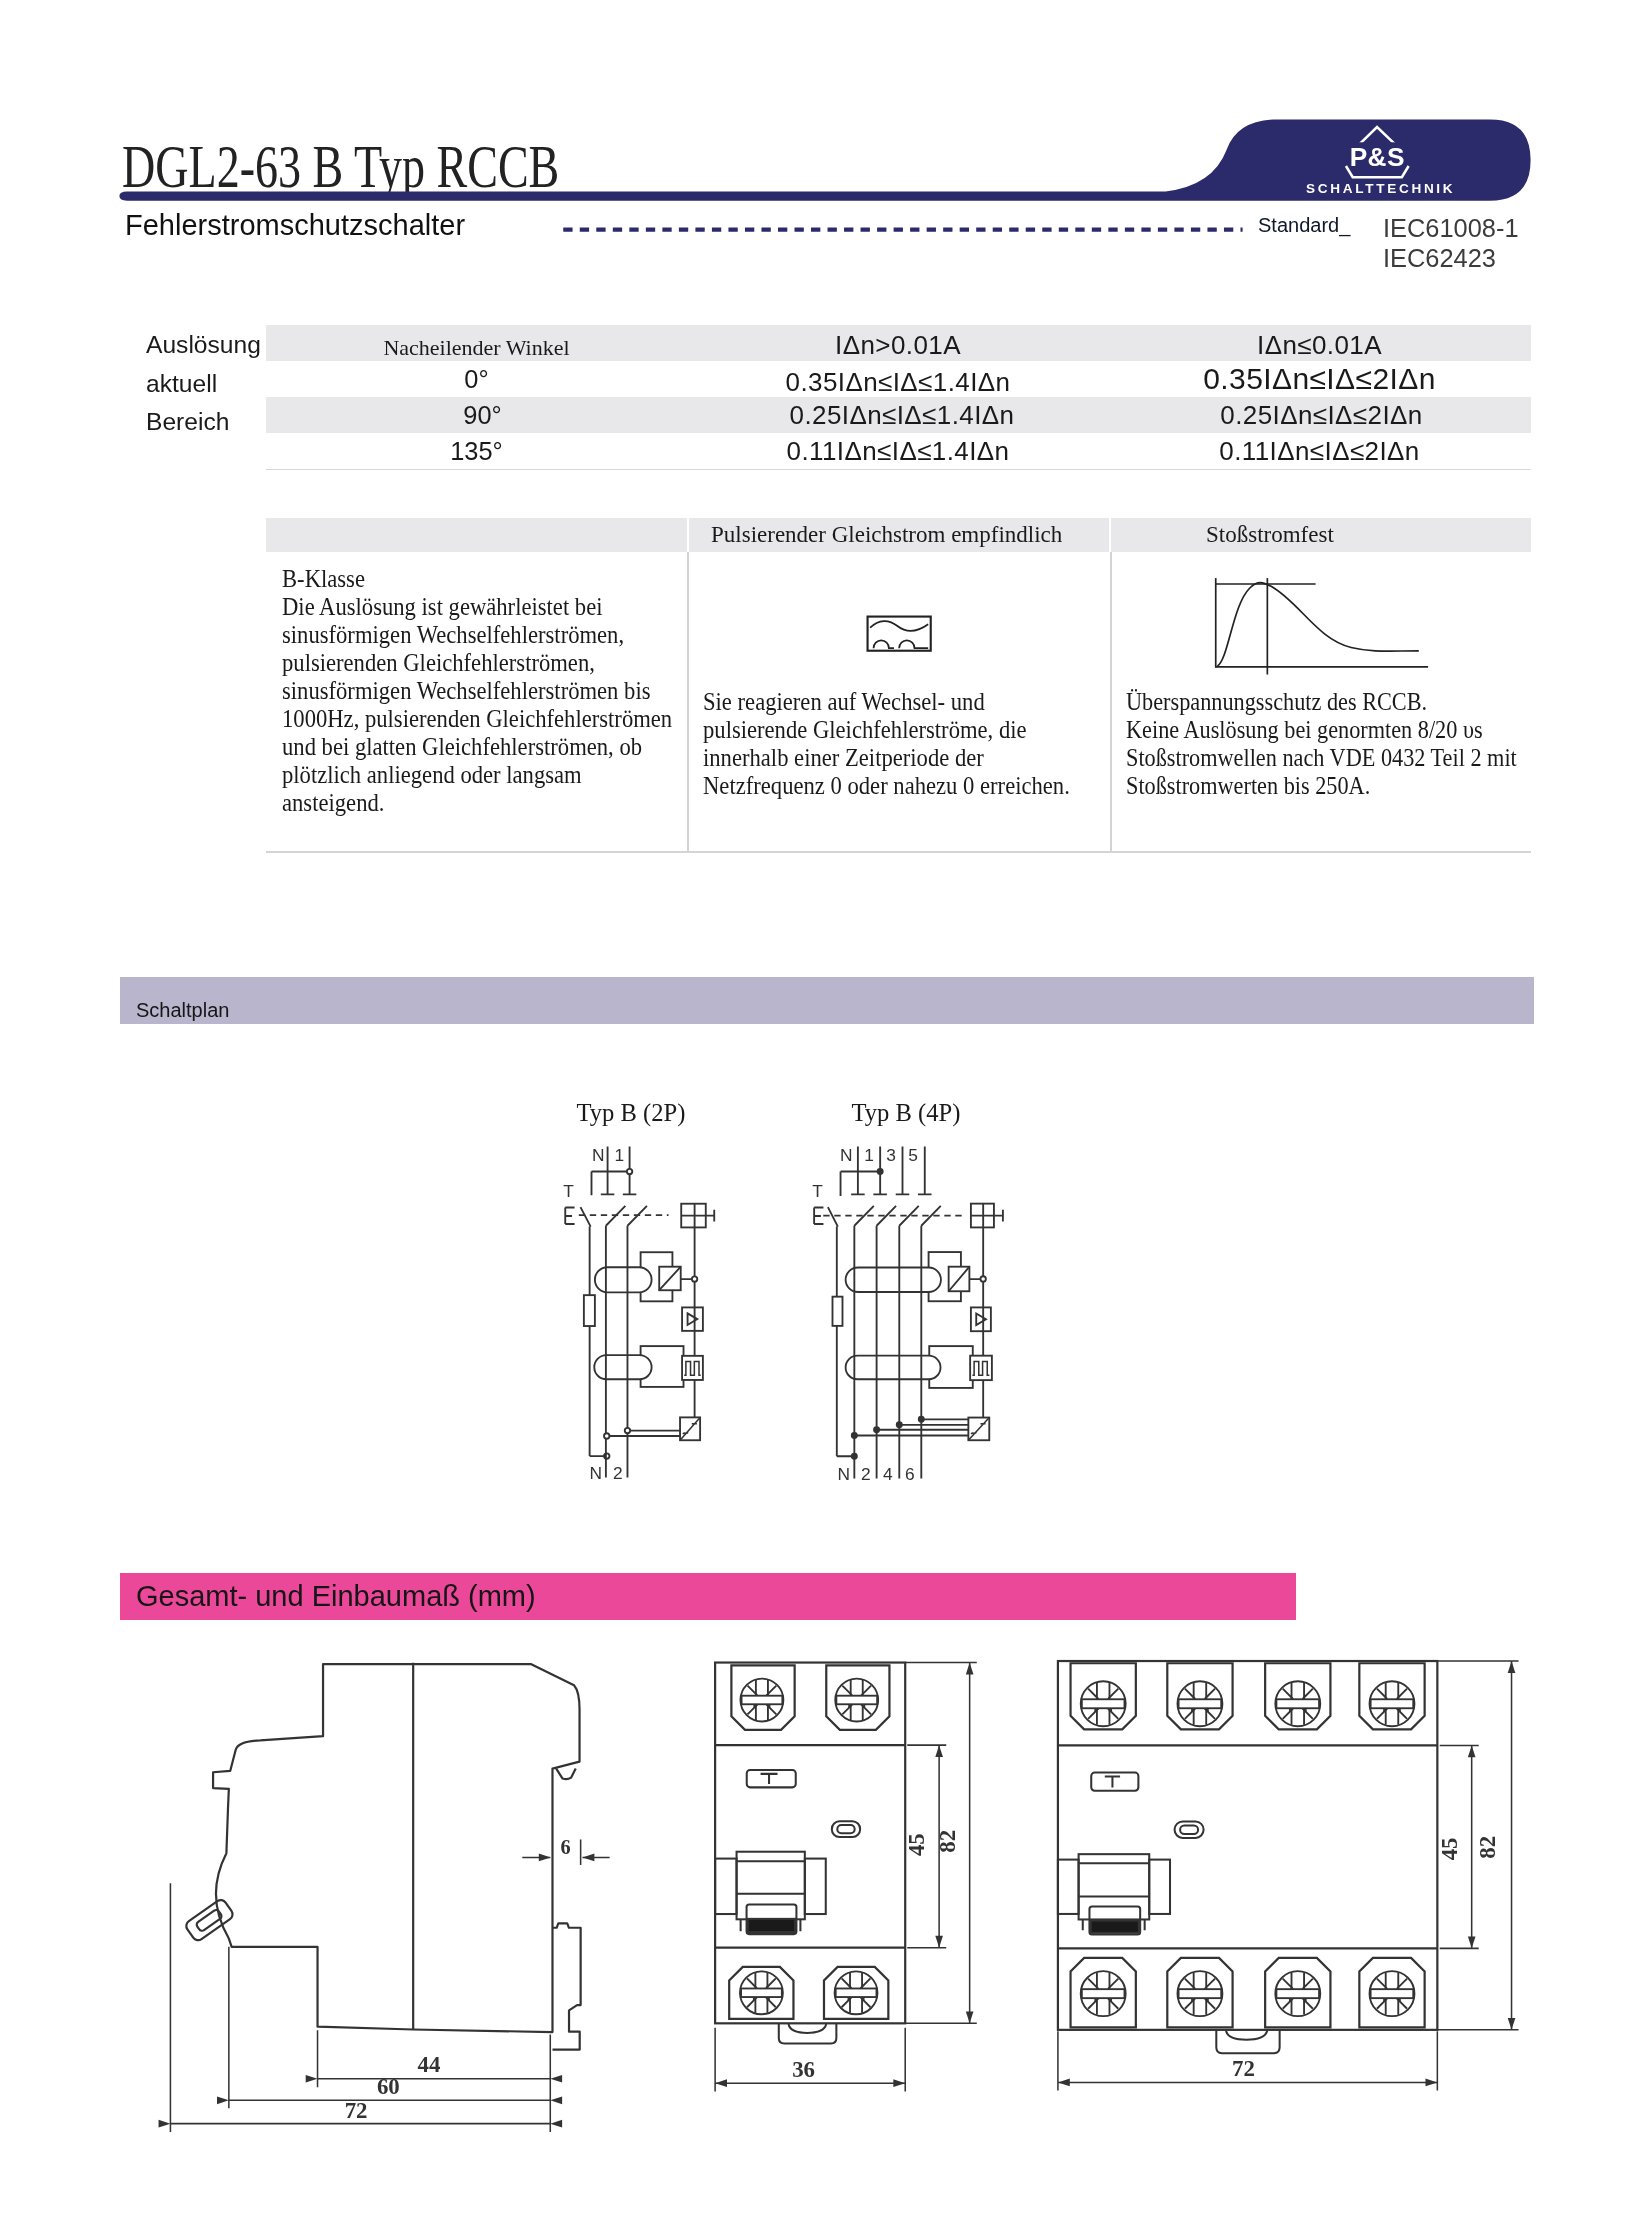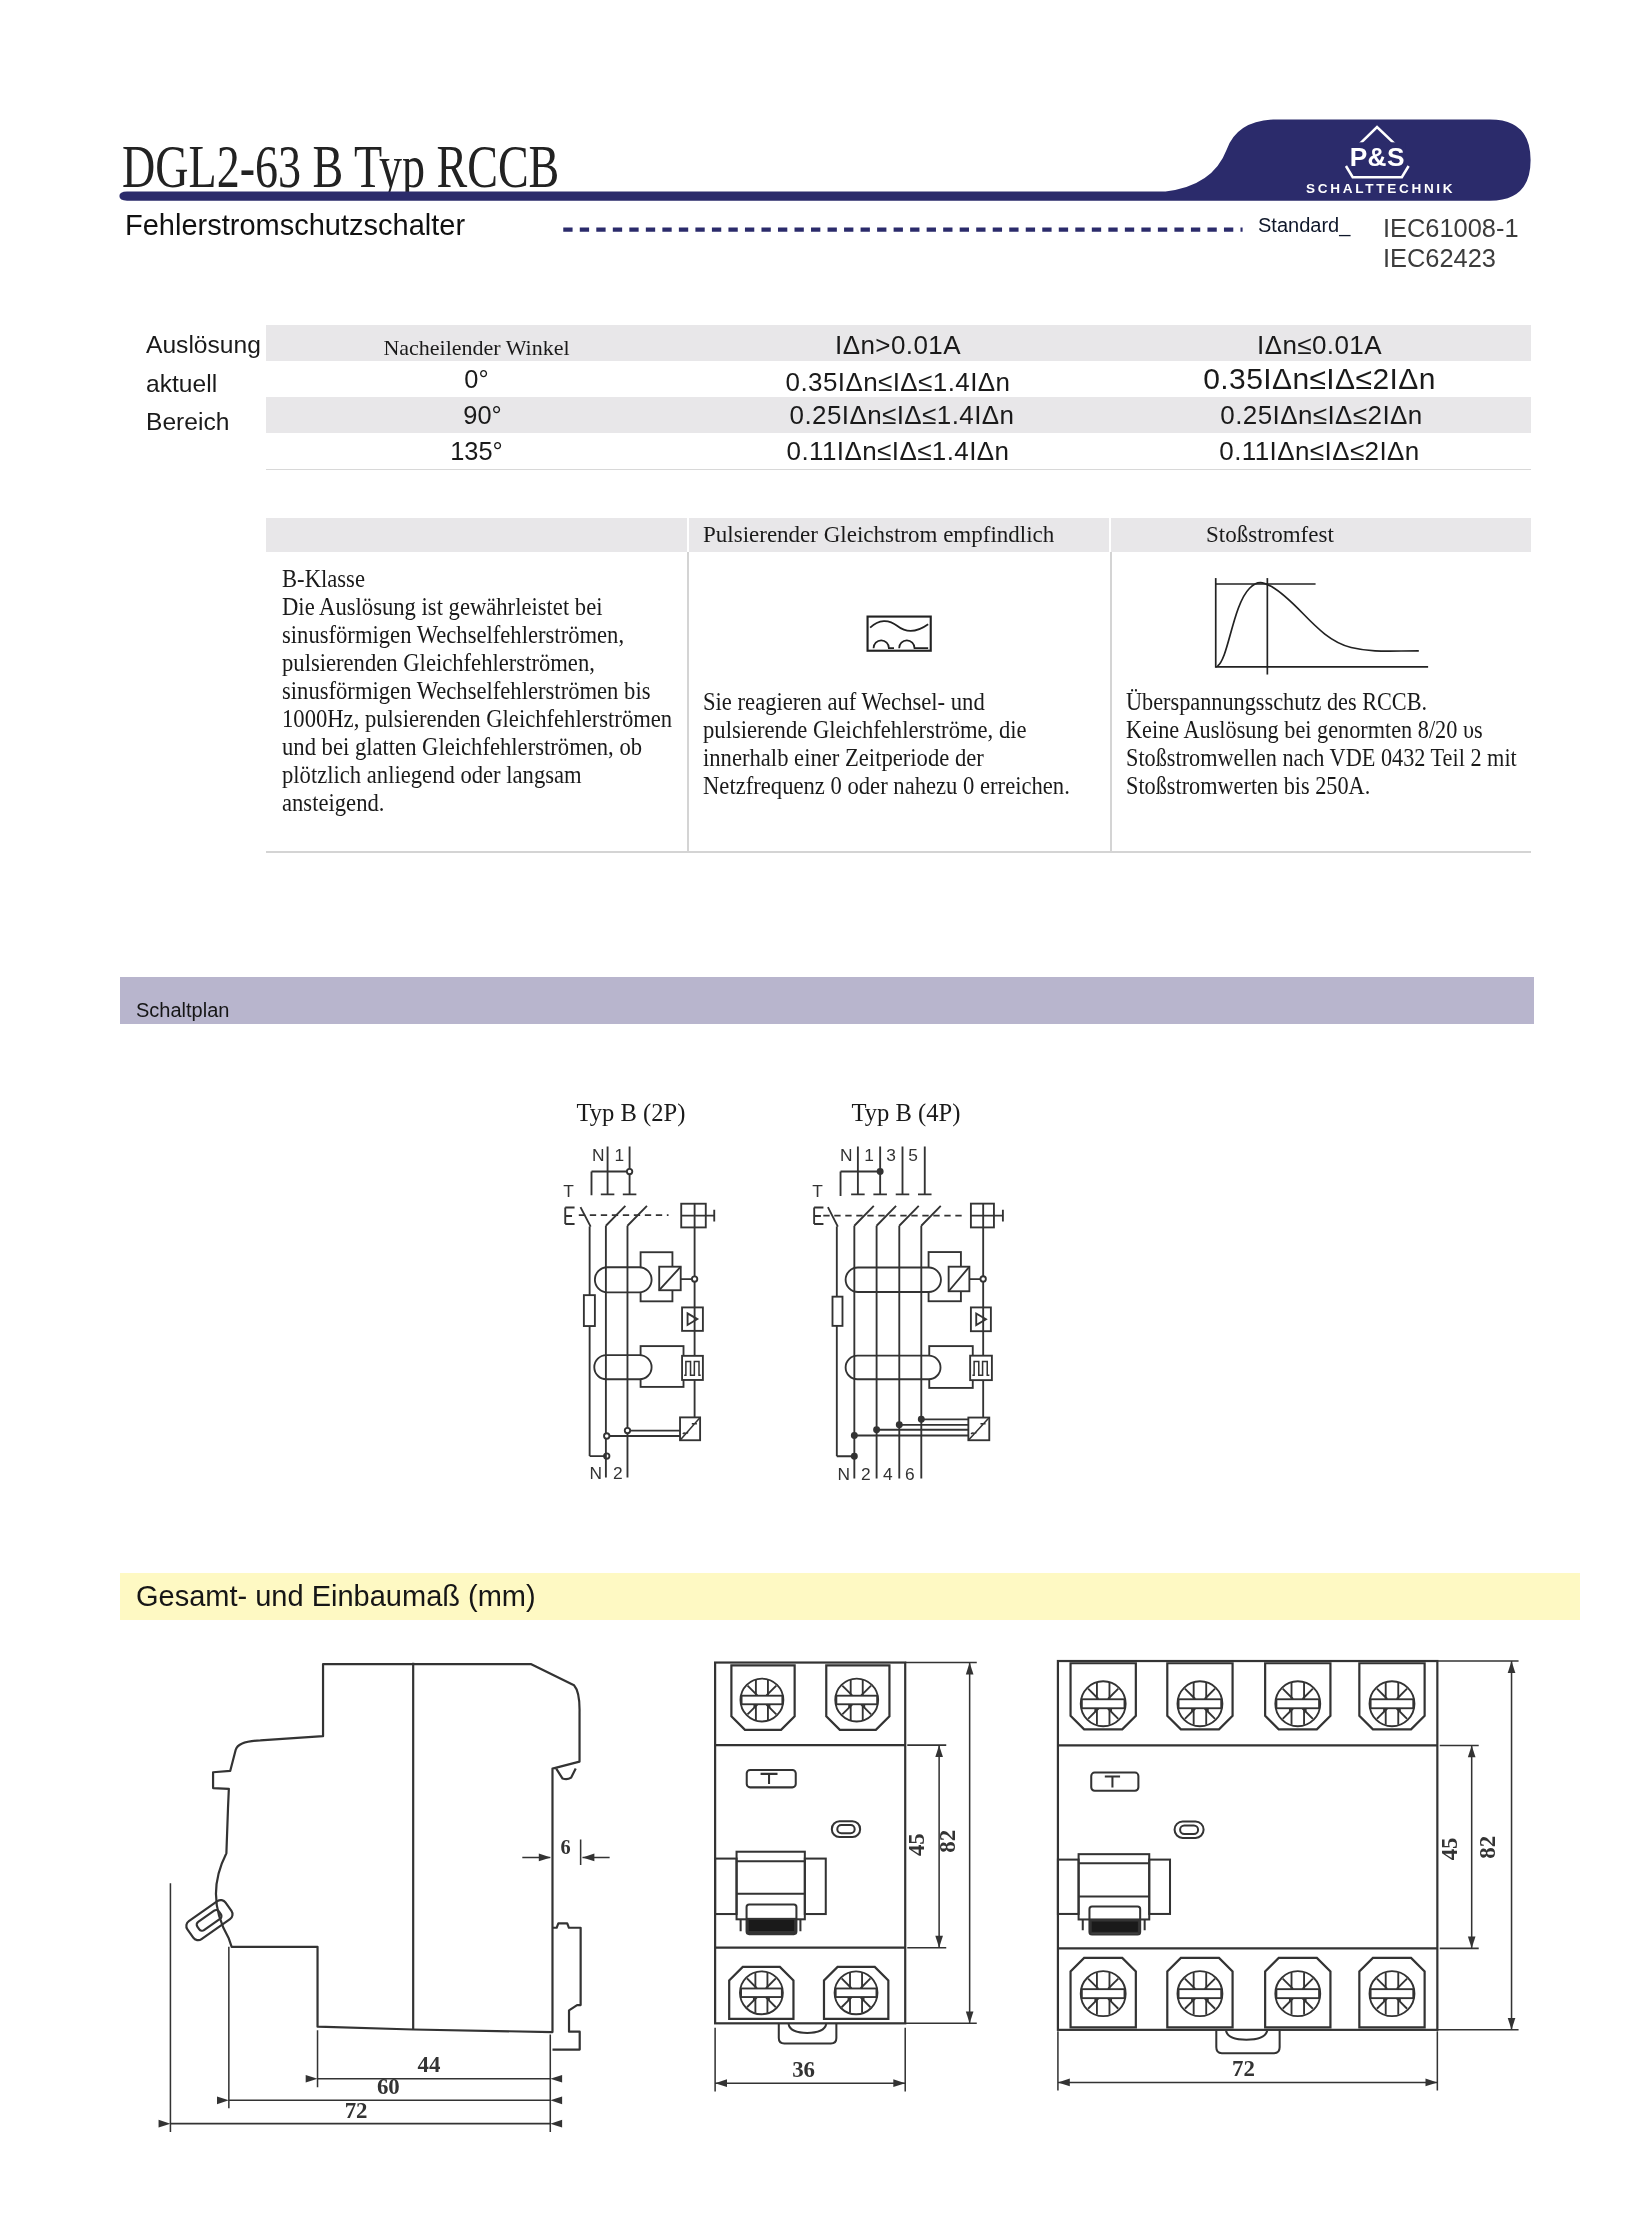--- a/index.html
+++ b/index.html
@@ -68,21 +68,21 @@
 
   <div style="display:flex;height:36px;align-items:center;text-align:center;border-bottom:1.7px solid #d8d8d8;">
     <div style="width:421px;font-size:25.4px;">135°</div>
     <div style="width:422px;font-size:26px;letter-spacing:0.4px;">0.11IΔn≤IΔ≤1.4IΔn</div>
     <div style="width:421px;font-size:26px;letter-spacing:0.4px;">0.11IΔn≤IΔ≤2IΔn</div>
   </div>
 </div>
 
 <div class="abs" style="left:266px;top:518px;width:421px;height:34px;background:#e8e7e9;"></div>
 
-<div class="abs serif" style="left:689px;top:518px;width:420px;height:34px;background:#e8e7e9;line-height:34px;padding-left:14px;box-sizing:border-box;font-size:23px;white-space:nowrap;">Pulsierender Gleichstrom empfindlich</div>
+<div class="abs serif" style="left:689px;top:518px;width:420px;height:34px;background:#e8e7e9;line-height:34px;padding-left:22px;box-sizing:border-box;font-size:23px;white-space:nowrap;">Pulsierender Gleichstrom empfindlich</div>
 
 <div class="abs serif" style="left:1111px;top:518px;width:420px;height:34px;background:#e8e7e9;line-height:34px;padding-left:95px;box-sizing:border-box;font-size:23px;white-space:nowrap;">Stoßstromfest</div>
 
 <div class="abs" style="left:687px;top:552px;width:1.7px;height:300px;background:#d4d4d4;"></div>
 <div class="abs" style="left:1110px;top:552px;width:1.7px;height:300px;background:#d4d4d4;"></div>
 <div class="abs" style="left:266px;top:851px;width:1265px;height:1.7px;background:#d4d4d4;"></div>
 
 <div class="abs serif" style="left:282px;top:565px;white-space:nowrap;font-size:24.6px;line-height:28px;transform:scaleX(0.92);transform-origin:0 0;">B-Klasse<br>
 Die Auslösung ist gewährleistet bei<br>
 sinusförmigen Wechselfehlerströmen,<br>
@@ -248,21 +248,21 @@
 <text x="1051" y="1370">3</text>
 <text x="1077" y="1370">5</text>
 <text x="964" y="1412">T</text>
 <text x="995" y="1746">N</text>
 <text x="1021" y="1746">2</text>
 <text x="1047" y="1746">4</text>
 <text x="1073" y="1746">6</text>
 </g>
 </svg>
 
-<div class="abs" style="left:120px;top:1573px;width:1460px;height:47px;background:#fef9c3;display:flex;align-items:center;">
+<div class="abs" style="left:120px;top:1573px;width:1176px;height:47px;background:#ec4899;display:flex;align-items:center;">
   <span style="margin-left:16px;font-size:29px;color:#161616;">Gesamt- und Einbaumaß (mm)</span>
 </div>
 
 <svg class="abs" style="left:0;top:1653px;" width="1650" height="586" viewBox="0 1950 1946 691" fill="none">
 
 <g stroke="#333" stroke-width="2.6" stroke-linejoin="round">
 <path d="M381,1963 L626,1963 L677,1988 Q684,1996 683.5,2020 L683.5,2078 L651.6,2086.3 L651.6,2397 L487.3,2394 L374.5,2390.7 L374.5,2296.5 L273.2,2296.5 L269.9,2286.7 Q241,2237 267,2186 L268.9,2133 L269.9,2110.2 L251.3,2109.2 L251.3,2090.6 L271.5,2089 L278,2064 Q281,2054 307,2053 L381,2048 Z"></path>
 <path d="M487.3,1961.5 V2394"></path>
 <path d="M656,2086.3 L663.5,2098 Q669,2100 673.5,2097 L679,2086.3"></path>
 <path d="M651.6,2274 L656.5,2274 L658.5,2268.7 L669,2268.7 L671,2274 L684.8,2274 L684.8,2365.2 L680.6,2365.2 L671.1,2371.4 L671.1,2396.6 L683.7,2396.6 L683.7,2417.6 L651.6,2417.6"></path>

